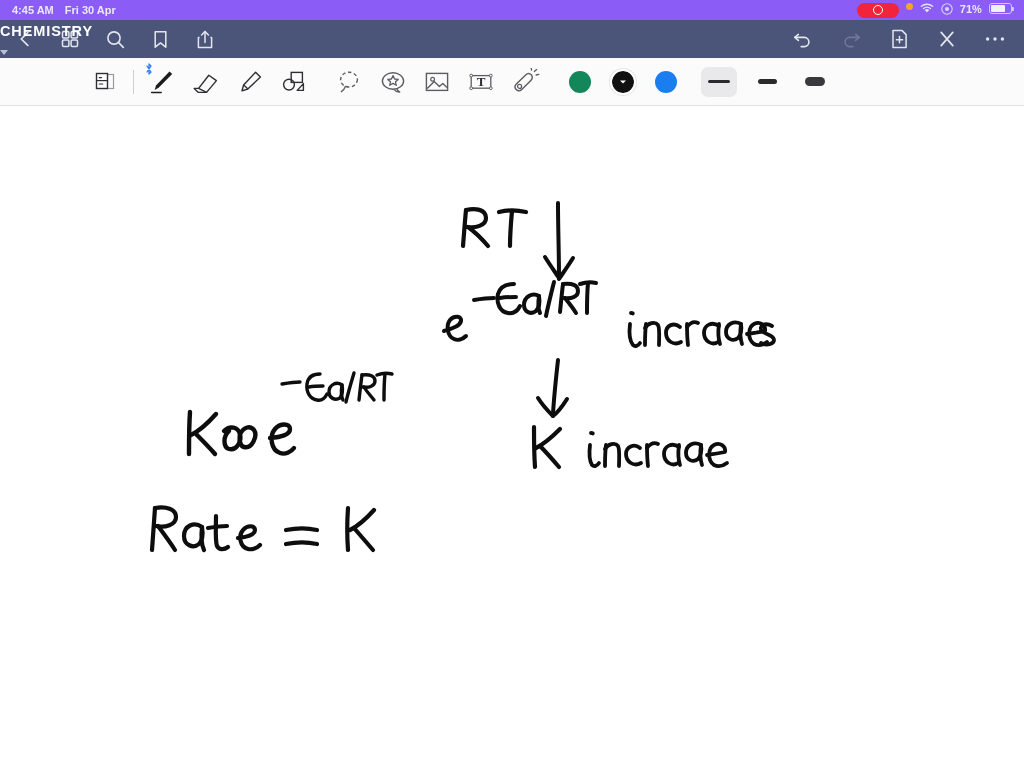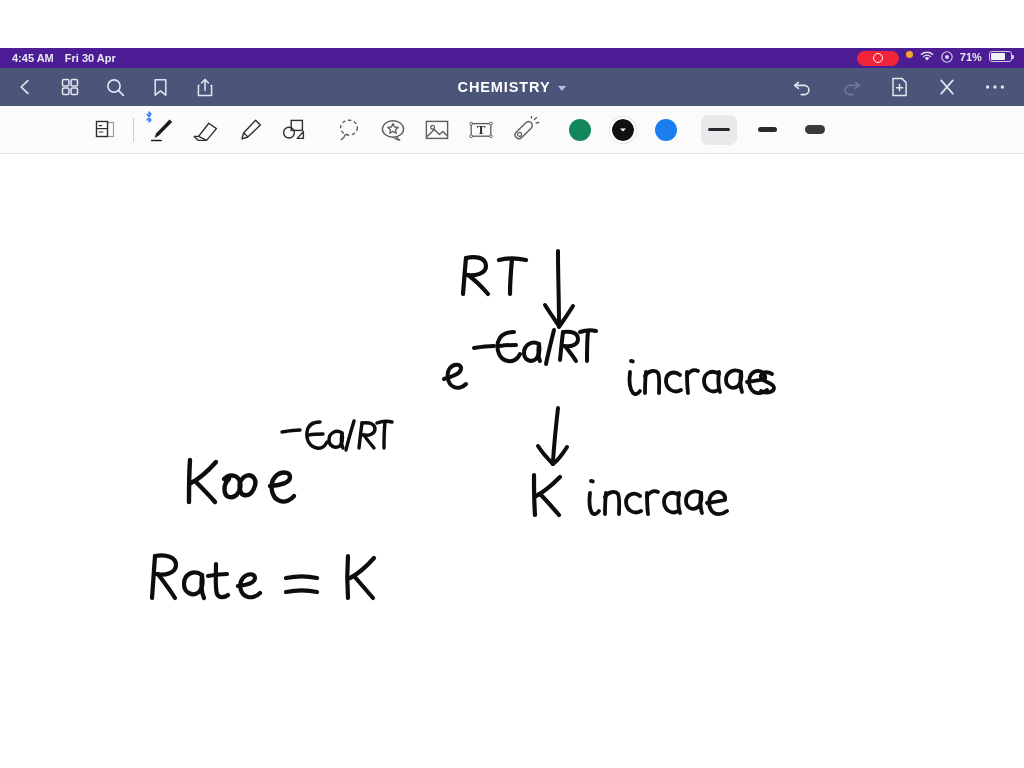--- a/index.html
+++ b/index.html
@@ -11,30 +11,29 @@
     width: 1024px;
     height: 768px;
     overflow: hidden;
     font-family: "Liberation Sans", sans-serif;
     -webkit-font-smoothing: antialiased;
   }
 
   
   .status-bar {
     height: 20px;
-    background: #4c1d95;
+    background: #8b5cf6;
     color: #e9eaf1;
     display: flex;
     align-items: center;
     justify-content: space-between;
     padding: 0 8px;
     font-size: 11px;
     font-weight: bold;
     box-sizing: border-box;
-    margin-top: 48px;
   }
   .status-left {
     display: flex;
     align-items: center;
     gap: 11px;
     padding-left: 4px;
   }
   .status-right {
     display: flex;
     gap: 7px;
@@ -136,24 +135,25 @@
     color: #e4e6ef;
   }
   .nav-icon.dim { color: #6f7899; }
   .nav-title {
     position: absolute;
     left: 0;
     right: 0;
     top: 0;
     height: 38px;
     display: flex;
-    align-items: center;
+    align-items: flex-start;
     justify-content: center;
     gap: 8px;
     pointer-events: none;
+    flex-direction: column;
   }
   .nav-title .t {
     color: #ffffff;
     font-size: 14.5px;
     font-weight: bold;
     letter-spacing: 0.9px;
   }
   .chev-down {
     width: 0;
     height: 0;

